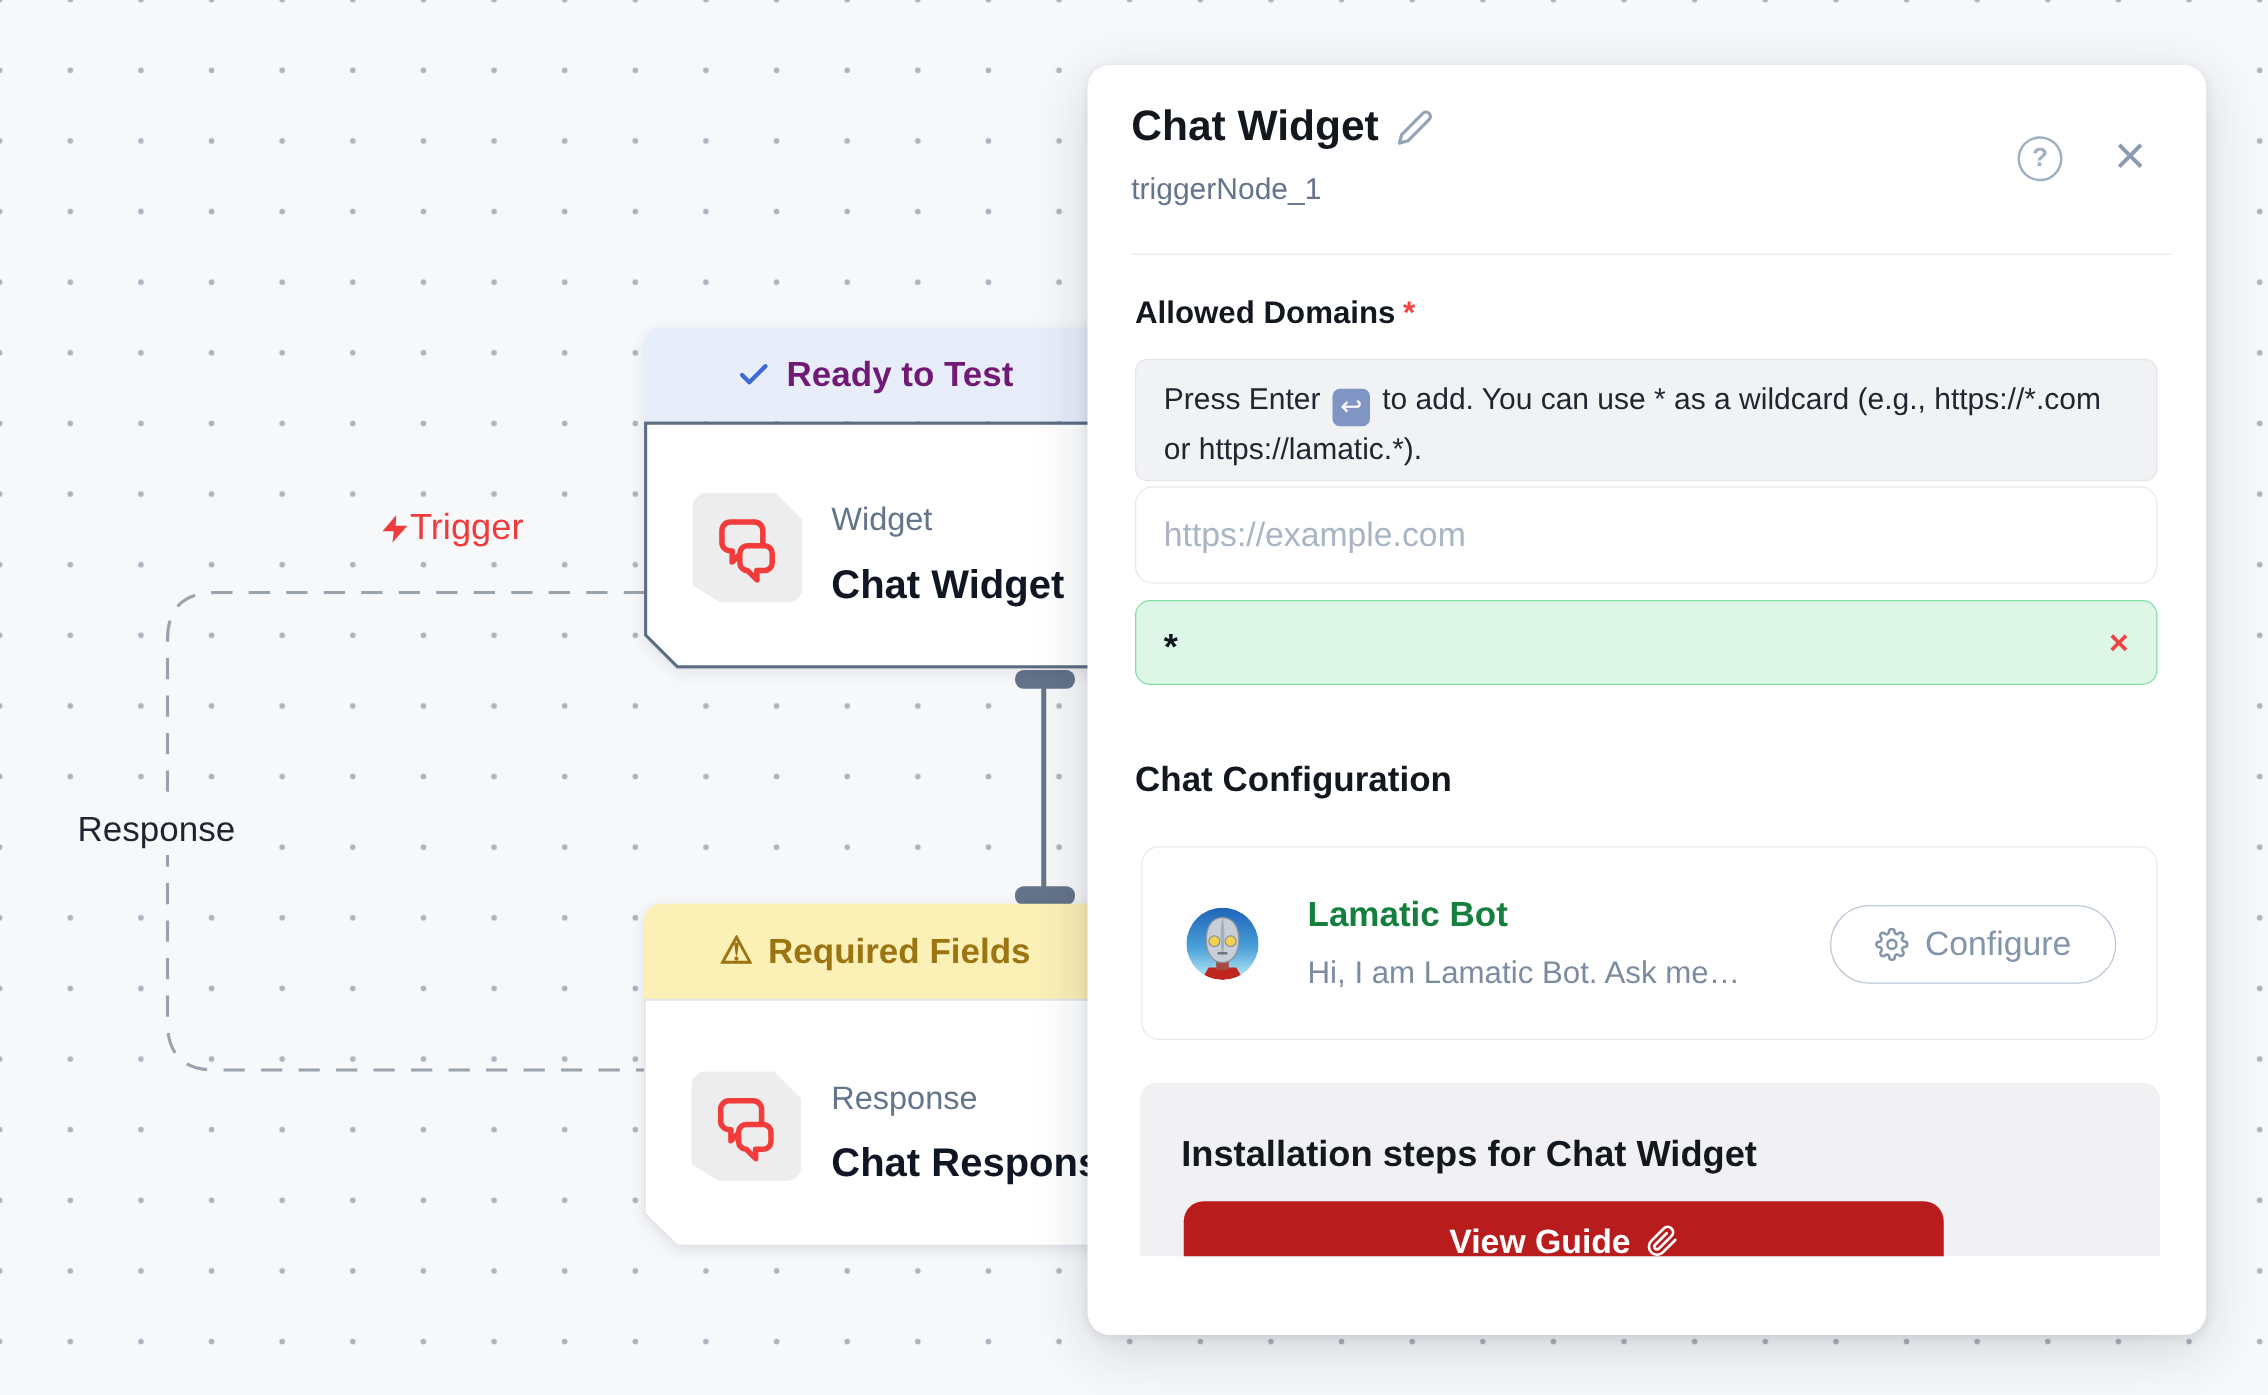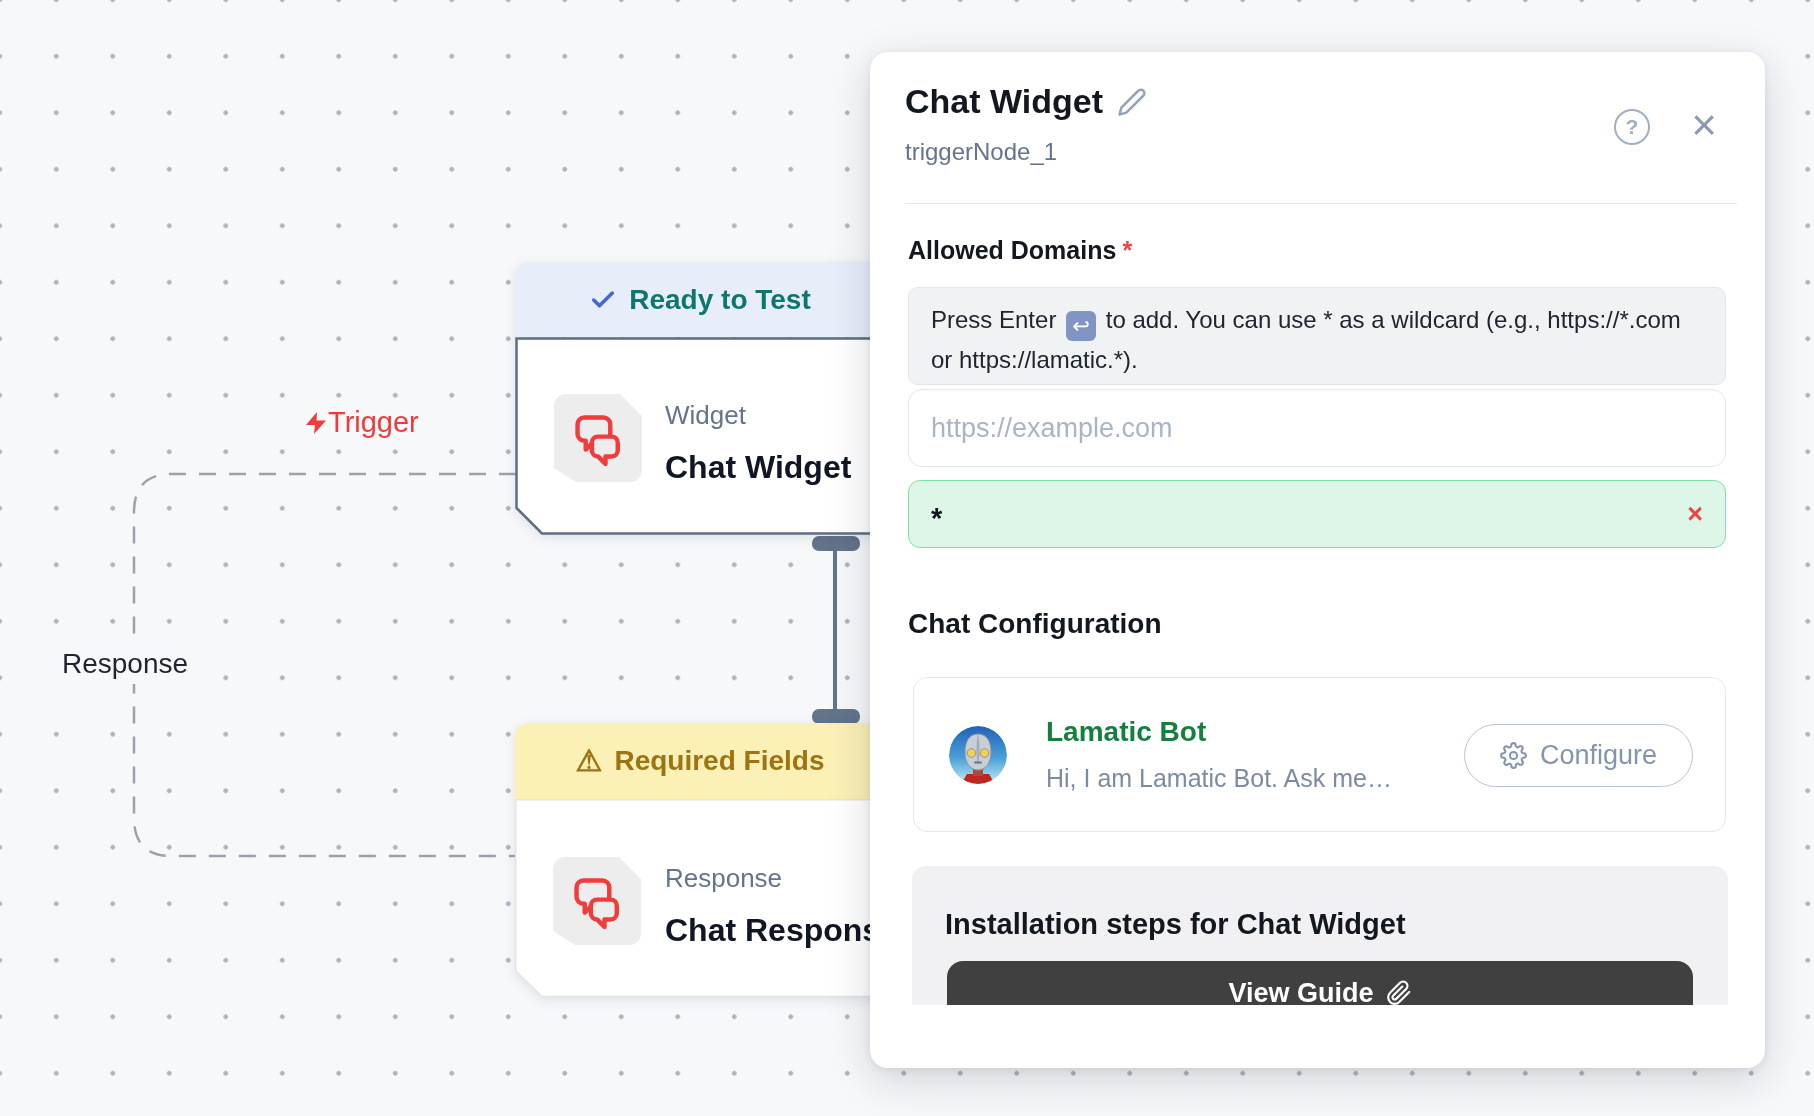--- a/index.html
+++ b/index.html
@@ -20,21 +20,21 @@
     color:#ef3b3b; font-size:29px; font-weight:normal; }
 
   .connector { position:absolute; left:833px; top:545px; width:4px; height:169px; background:#64748b; z-index:3; }
   .handle { position:absolute; width:48px; height:15px; border-radius:7px; background:#64748b; z-index:3; }
   .handle.h1 { left:812px; top:536px; }
   .handle.h2 { left:812px; top:709px; }
 
   .node { position:absolute; z-index:4; filter:drop-shadow(0 3px 6px rgba(15,23,42,0.10)); }
   .node-badge { width:370px; height:75px; border-radius:14px 14px 0 0; display:flex; align-items:center;
     justify-content:center; gap:12px; font-size:28px; font-weight:600; }
-  .node-badge.blue { background:#e8edfa; color:#0f766e; }
+  .node-badge.blue { background:#e8edfa; color:#701a75; }
   .node-badge.yellow { background:#fbf0b6; color:#9c7412; }
   .node-badge .warn-glyph { font-size:30px; line-height:1; }
   .node-card { position:relative; width:370px; height:198px;padding-left:30px; }
   .node-card svg.outline { position:absolute; inset:0; }
   .node-card .content { position:absolute; inset:0; }
   .icon-sq { position:absolute; left:39px; top:57px; width:88px; height:88px; background:#ededee;
     clip-path:polygon(0 0, 66px 0, 100% 22px, 100% 100%, 22px 100%, 0 calc(100% - 14px));
     border-radius:12px; display:flex; align-items:center; justify-content:center; }
   .node-cat { position:absolute; left:150px; top:63px; font-size:26px; color:#64748b; }
   .node-title { position:absolute; left:150px; top:112px; font-size:32px; font-weight:bold; color:#101623; white-space:nowrap; }
@@ -77,21 +77,21 @@
   .avatar { position:absolute; left:35px; top:48px; width:58px; height:58px; border-radius:50%; overflow:hidden; }
   .bot-name { position:absolute; left:132px; top:38px; font-size:28px; font-weight:bold; color:#15803d; }
   .bot-desc { position:absolute; left:132px; top:86px; font-size:25px; color:#7d8ba1; white-space:nowrap; }
   .configure-btn { position:absolute; left:550px; top:46px; width:229px; height:63px; border:1.5px solid #bac5d4;
     border-radius:32px; background:#fff; display:flex; align-items:center; justify-content:center; gap:13px;
     font-size:27px; color:#8494ab; }
 
   .install-clip { position:absolute; left:42px; top:814px; width:816px; height:139px; overflow:hidden; }
   .install-box { position:absolute; left:0; top:0; width:816px; height:220px; background:#f1f1f3; border-radius:14px; }
   .install-heading { position:absolute; left:33px; top:42px; font-size:29px; font-weight:bold; color:#13181f; }
-  .guide-btn { position:absolute; left:35px; top:95px; width:746px; height:64px; background:#404040; border-radius:16px;
+  .guide-btn { position:absolute; left:35px; top:95px; width:608px; height:64px; background:#b91c1c; border-radius:16px;
     display:flex; align-items:center; justify-content:center; gap:12px; color:#ffffff; font-size:27px; font-weight:bold; }
 </style>
 </head>
 <body>
 
 <div class="stage">
 
   <svg class="edges" width="1814" height="1116" viewBox="0 0 1814 1116">
     <path d="M516,474 H172 Q134,474 134,512 V818 Q134,856 172,856 H516" fill="none" stroke="#9aa2ab" stroke-width="2.5" stroke-dasharray="17 13"></path>
   </svg>

